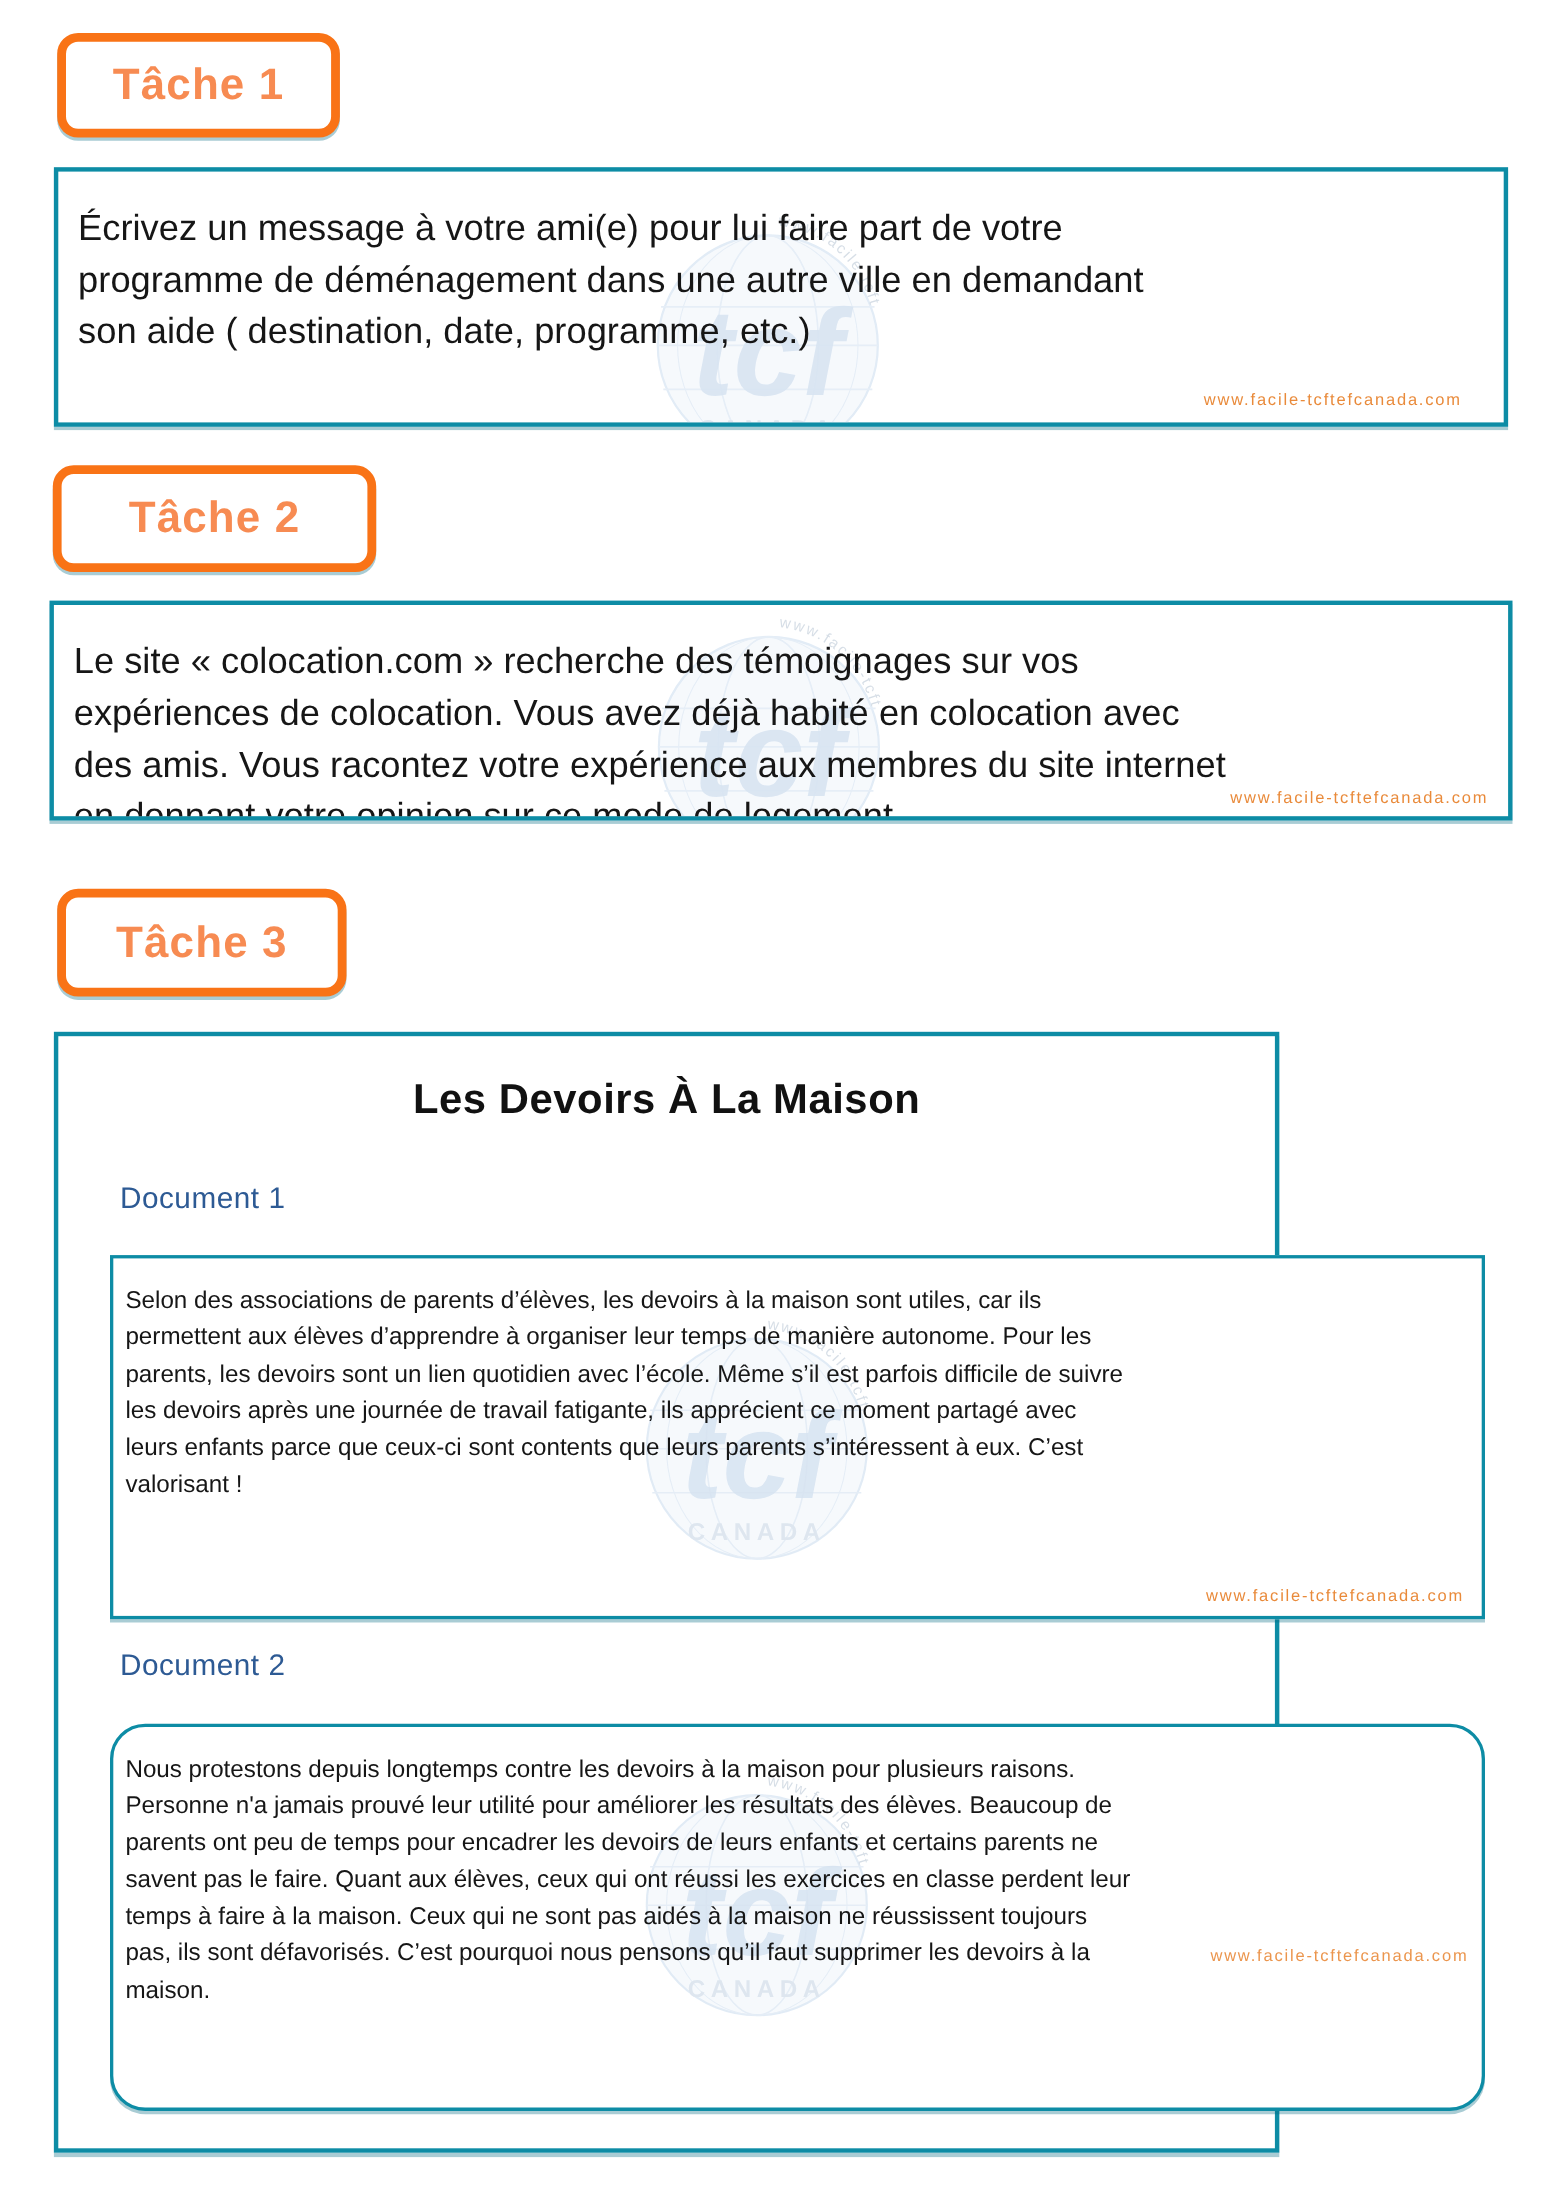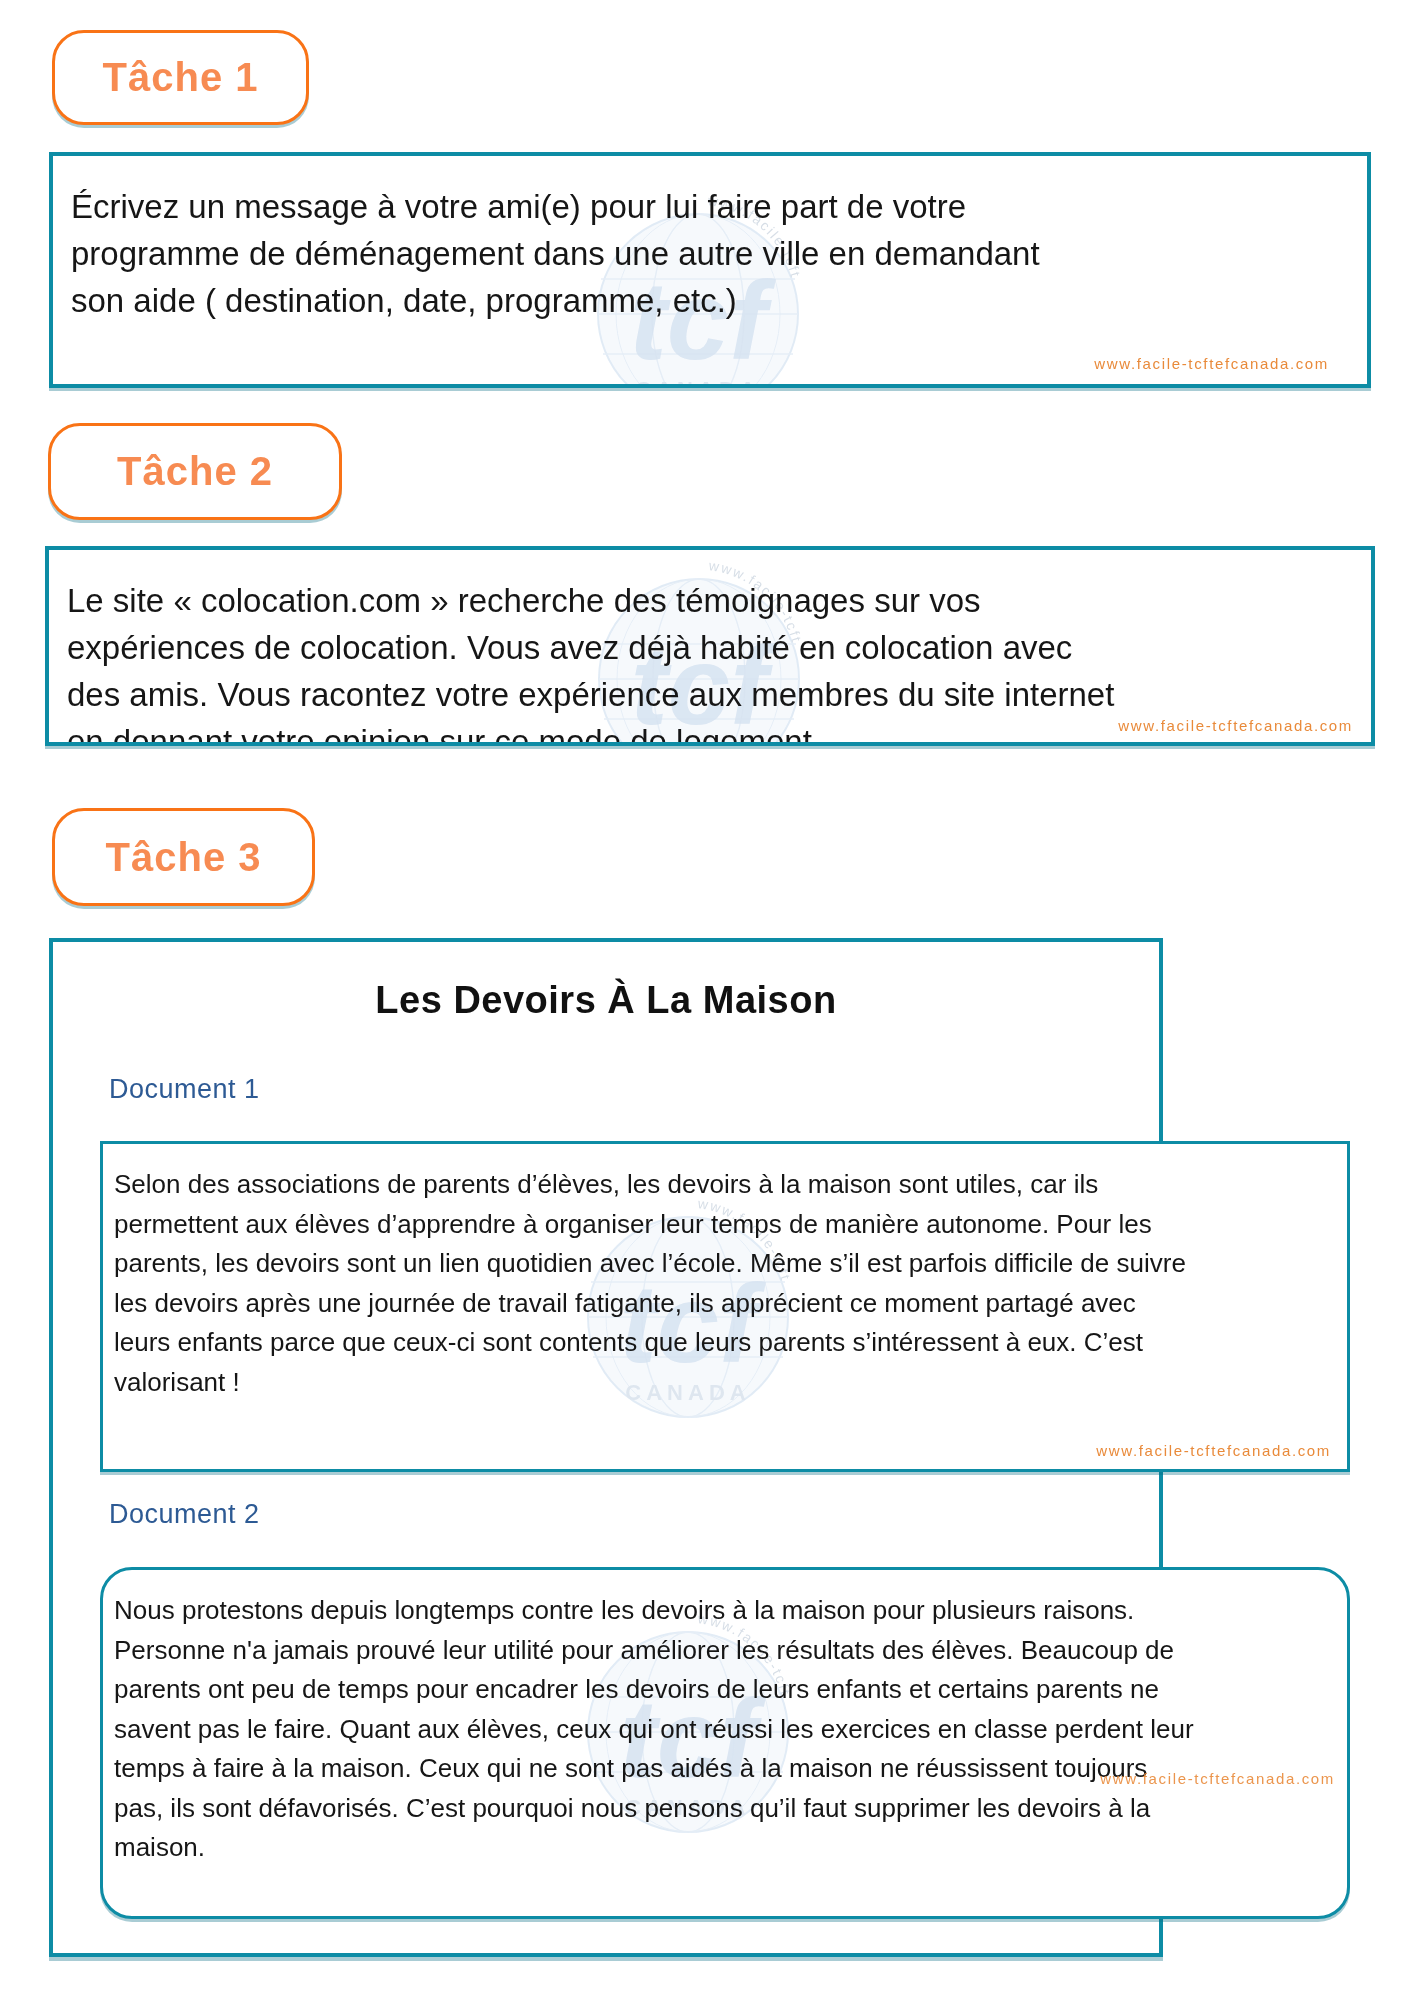--- a/index.html
+++ b/index.html
@@ -8,22 +8,22 @@
     width:1414px;height:2000px;
     margin:0 auto;
     background:#ffffff;
     font-family:"Liberation Sans","DejaVu Sans",sans-serif;
     overflow:hidden;
   }
   
   .pill{
     position:absolute;
     box-sizing:border-box;
-    border:3px solid #f97316;
-    border-radius:32px;
+    border:8px solid #f97316;
+    border-radius:19px;
     background:#ffffff;
     box-shadow:0 3px 0 rgba(10,110,131,.35);
     display:flex;align-items:center;justify-content:center;
   }
   .pill span{
     color:#F78B52;
     font-weight:bold;
     font-size:40px;
     letter-spacing:1px;
   }
@@ -76,21 +76,21 @@
     box-sizing:border-box;
     border:3px solid #0D8CA5;
     background:#ffffff;
     box-shadow:0 3px 0 rgba(10,110,131,.35);
     overflow:hidden;
   }
   .docbox .body{
     position:relative;z-index:2;
     white-space:pre-line;
     color:#161616;
-    font-size:26px;
+    font-size:22px;
     line-height:1.52;
     padding:21px 14px 0 11px;
   }
   
   .logo-slot{
     position:absolute;z-index:1;
     width:250px;height:270px;
     opacity:.34;
     pointer-events:none;
   }

